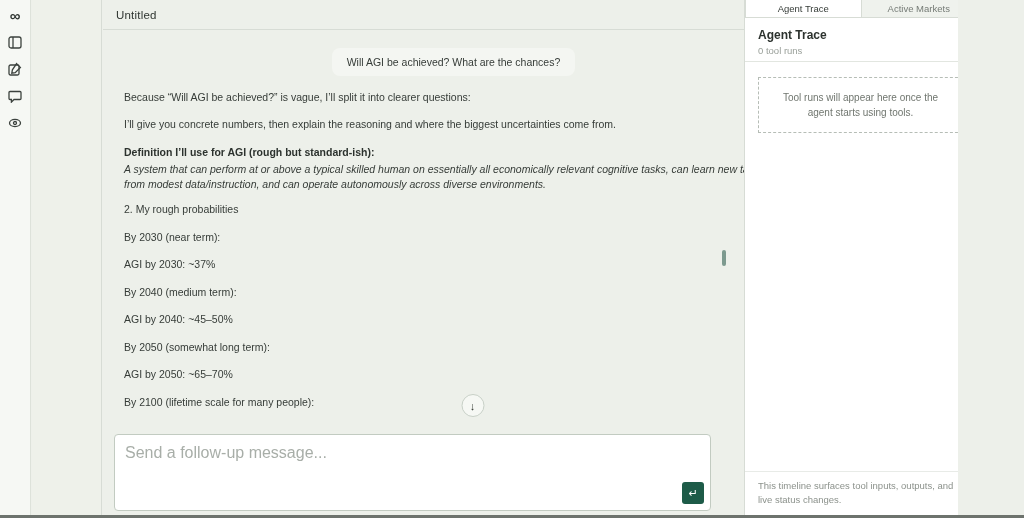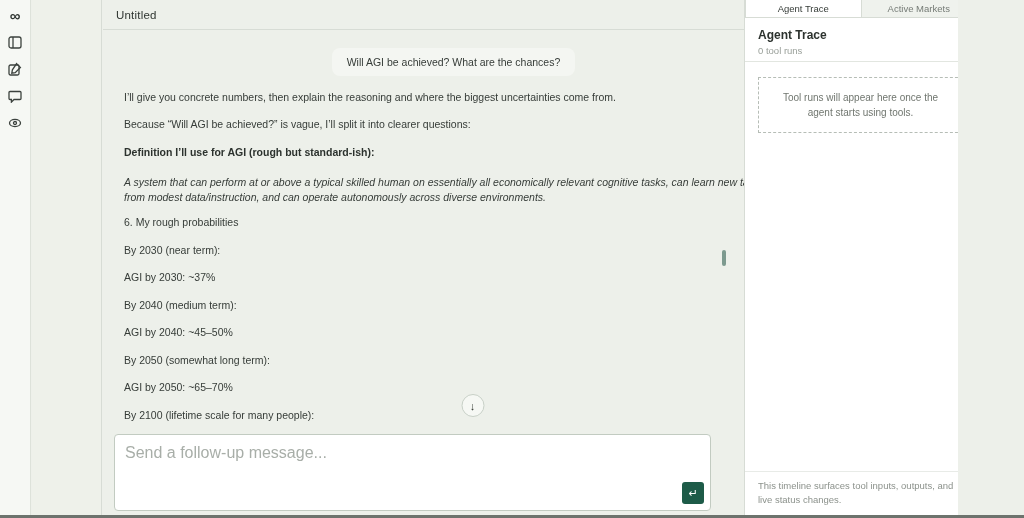--- a/index.html
+++ b/index.html
@@ -38,21 +38,21 @@
   .chat-scroll {
     position:absolute; left:0; right:0; top:31px; height:395px; overflow:hidden;
   }
   .messages { padding:17px 56px 0 21px; }
   .bubble-row { display:flex; justify-content:center; padding-right:3px; margin-bottom:14px; }
   .user-bubble {
     background:#f4f6f2; border-radius:8px; padding:8px 15px;
     font-size:10.5px; color:#363c38;
   }
   .messages p { font-size:10.5px; line-height:1.38; margin-bottom:13px; color:#363c38; }
-  .messages p.tight { margin-bottom:16px; }
+  .messages p.tight { margin-bottom:3px; }
   .messages p.bold { font-weight:700; color:#2c322e; }
   .messages p.italic { font-style:italic; margin-bottom:11px; }
 
   
   .v-scrollbar {
     position:absolute; right:1px; top:31px; height:395px; width:11px;
     background:#f3f5f1; border-left:1px solid #e2e6e0;
   }
   .v-scrollbar .arrow { position:absolute; left:0; right:0; text-align:center;
     font-size:6px; color:#555b56; line-height:8px; cursor:pointer; }
@@ -172,25 +172,25 @@
   <main class="main">
     <div class="chat-header">
       <span>Untitled</span>
     </div>
 
     <div class="chat-scroll">
       <div class="messages">
         <div class="bubble-row">
           <div class="user-bubble">Will AGI be achieved? What are the chances?</div>
         </div>
+        <p>Because “Will AGI be achieved?” is vague, I’ll split it into clearer questions:</p>
         <p>I’ll give you concrete numbers, then explain the reasoning and where the biggest uncertainties come from.</p>
-        <p>Because “Will AGI be achieved?” is vague, I’ll split it into clearer questions:</p>
         <p class="bold tight">Definition I’ll use for AGI (rough but standard-ish):</p>
         <p class="italic">A system that can perform at or above a typical skilled human on essentially all economically relevant cognitive tasks, can learn new tasks from modest data/instruction, and can operate autonomously across diverse environments.</p>
-        <p>6. My rough probabilities</p>
+        <p>2. My rough probabilities</p>
         <p>By 2030 (near term):</p>
         <p>AGI by 2030: ~37%</p>
         <p>By 2040 (medium term):</p>
         <p>AGI by 2040: ~45–50%</p>
         <p>By 2050 (somewhat long term):</p>
         <p>AGI by 2050: ~65–70%</p>
         <p>By 2100 (lifetime scale for many people):</p>
 
       </div>
       <div class="scroll-bottom-btn">

